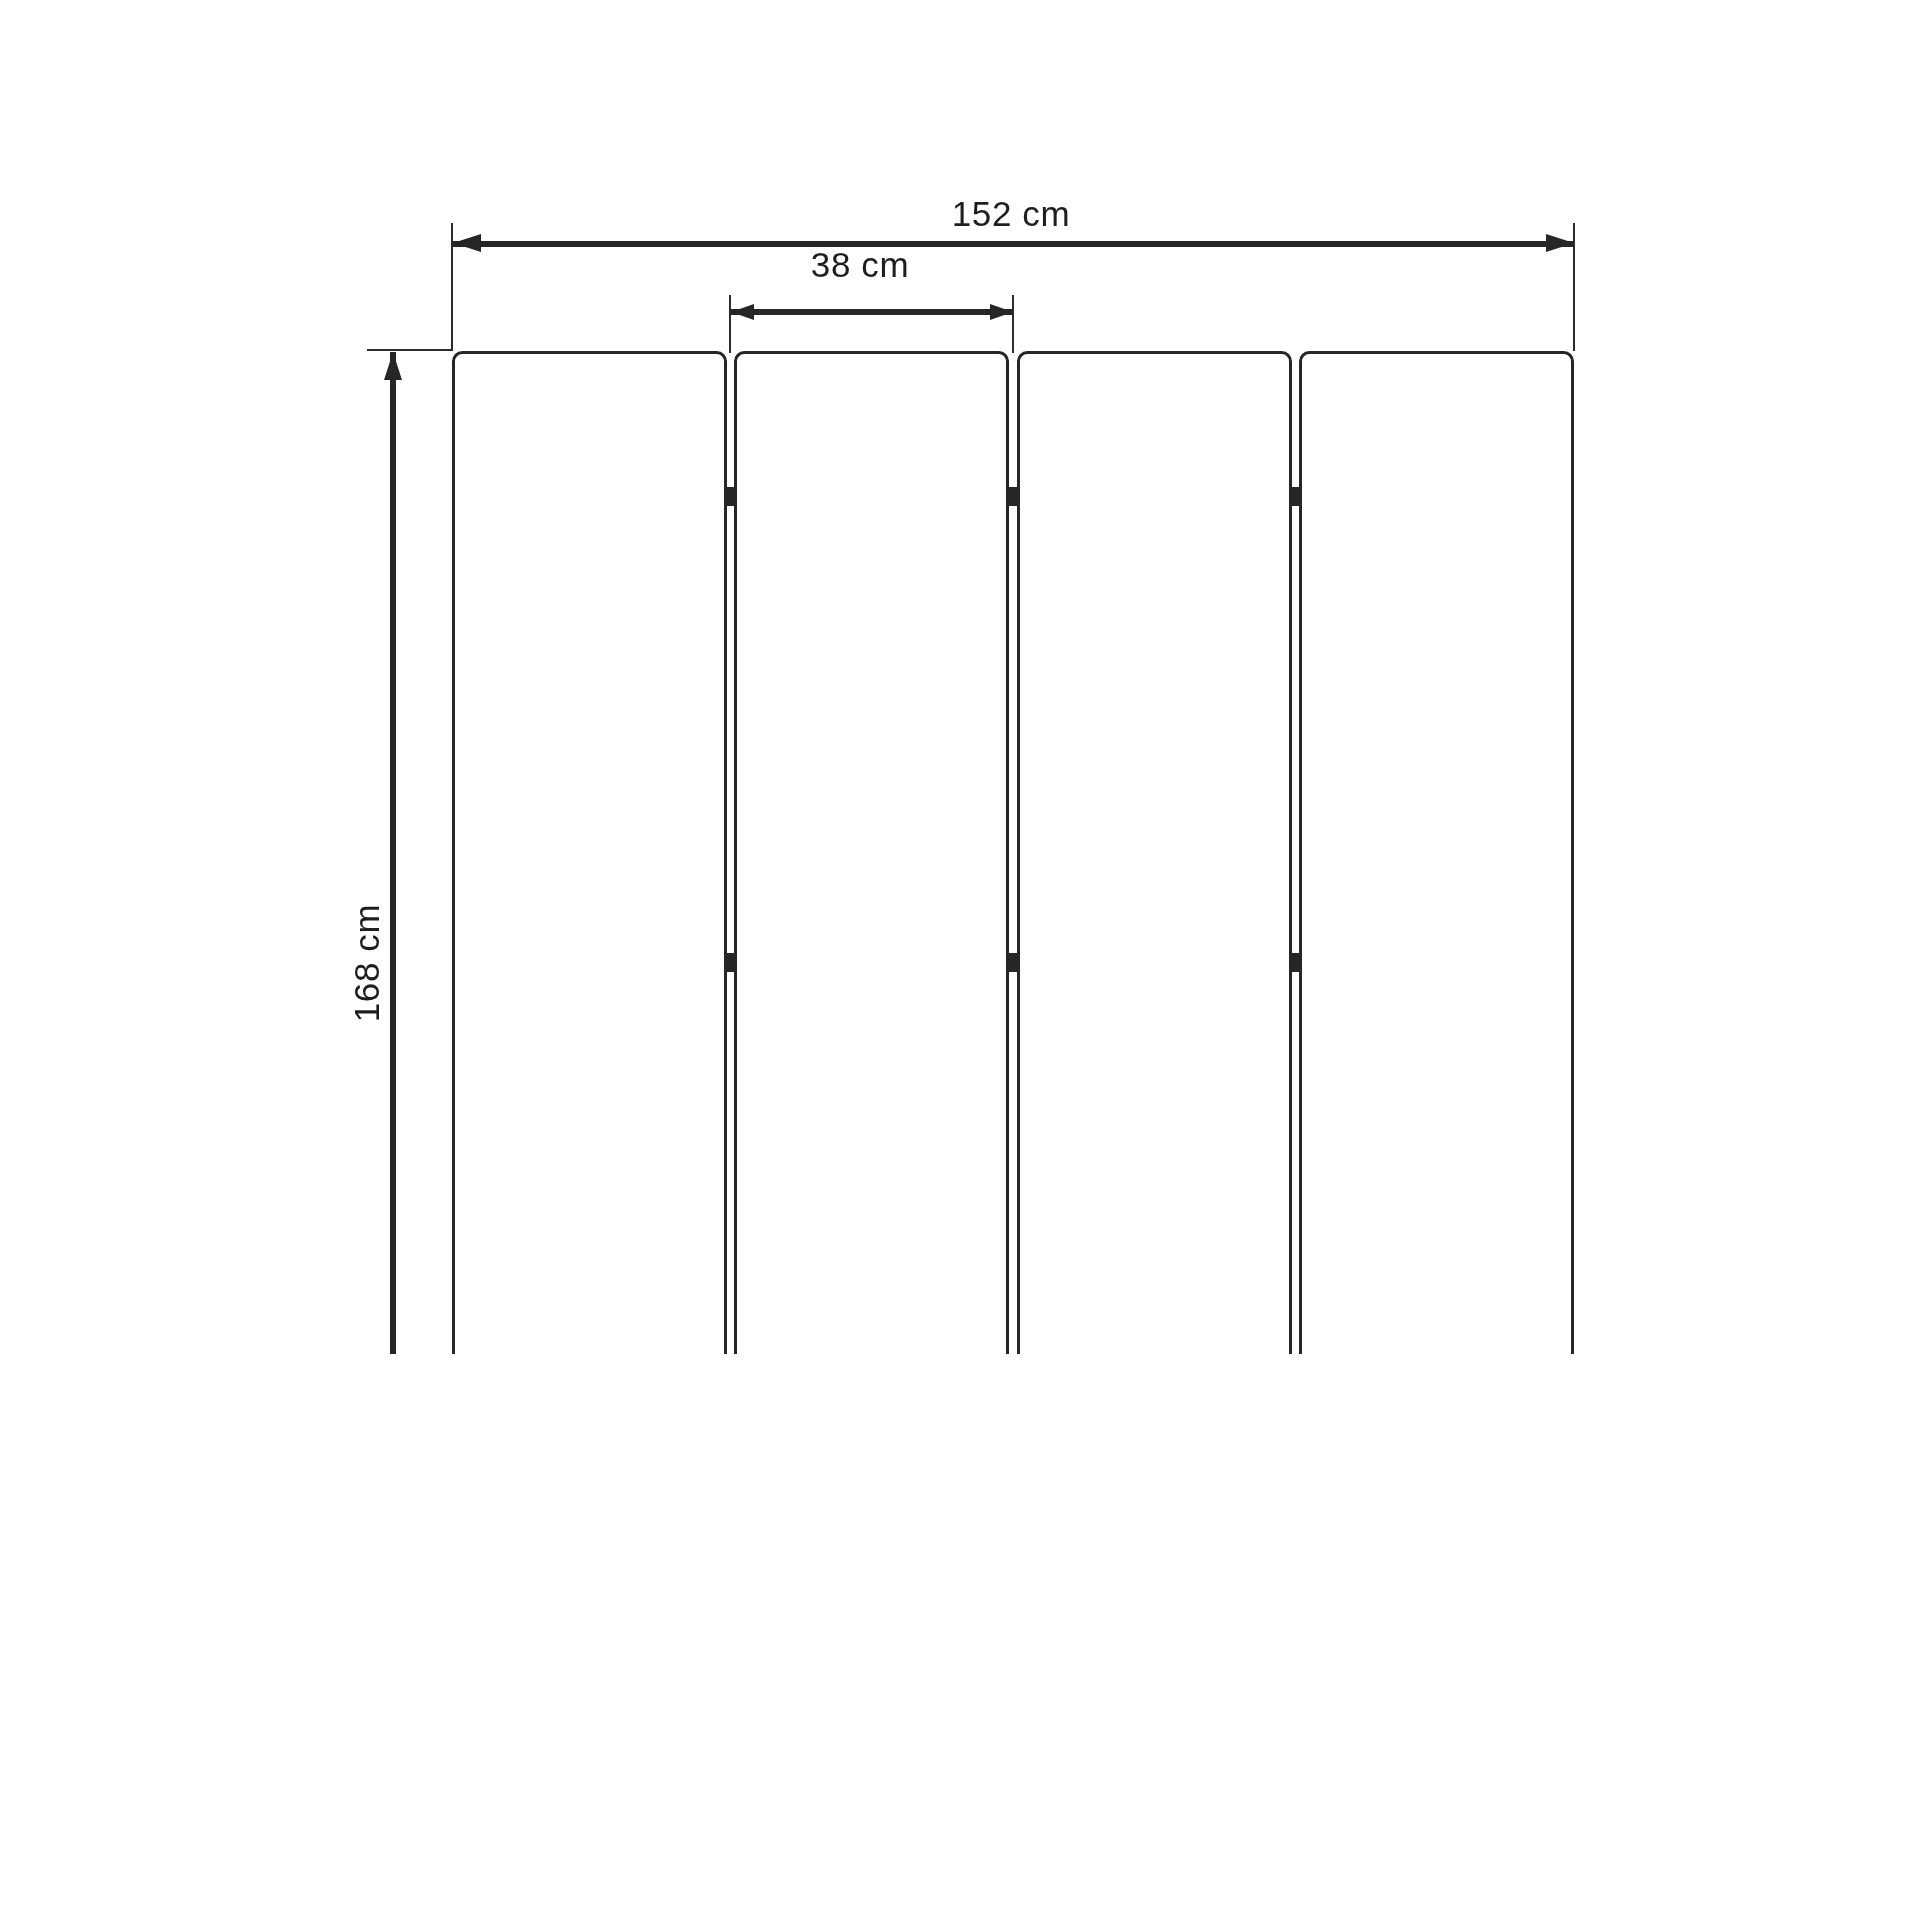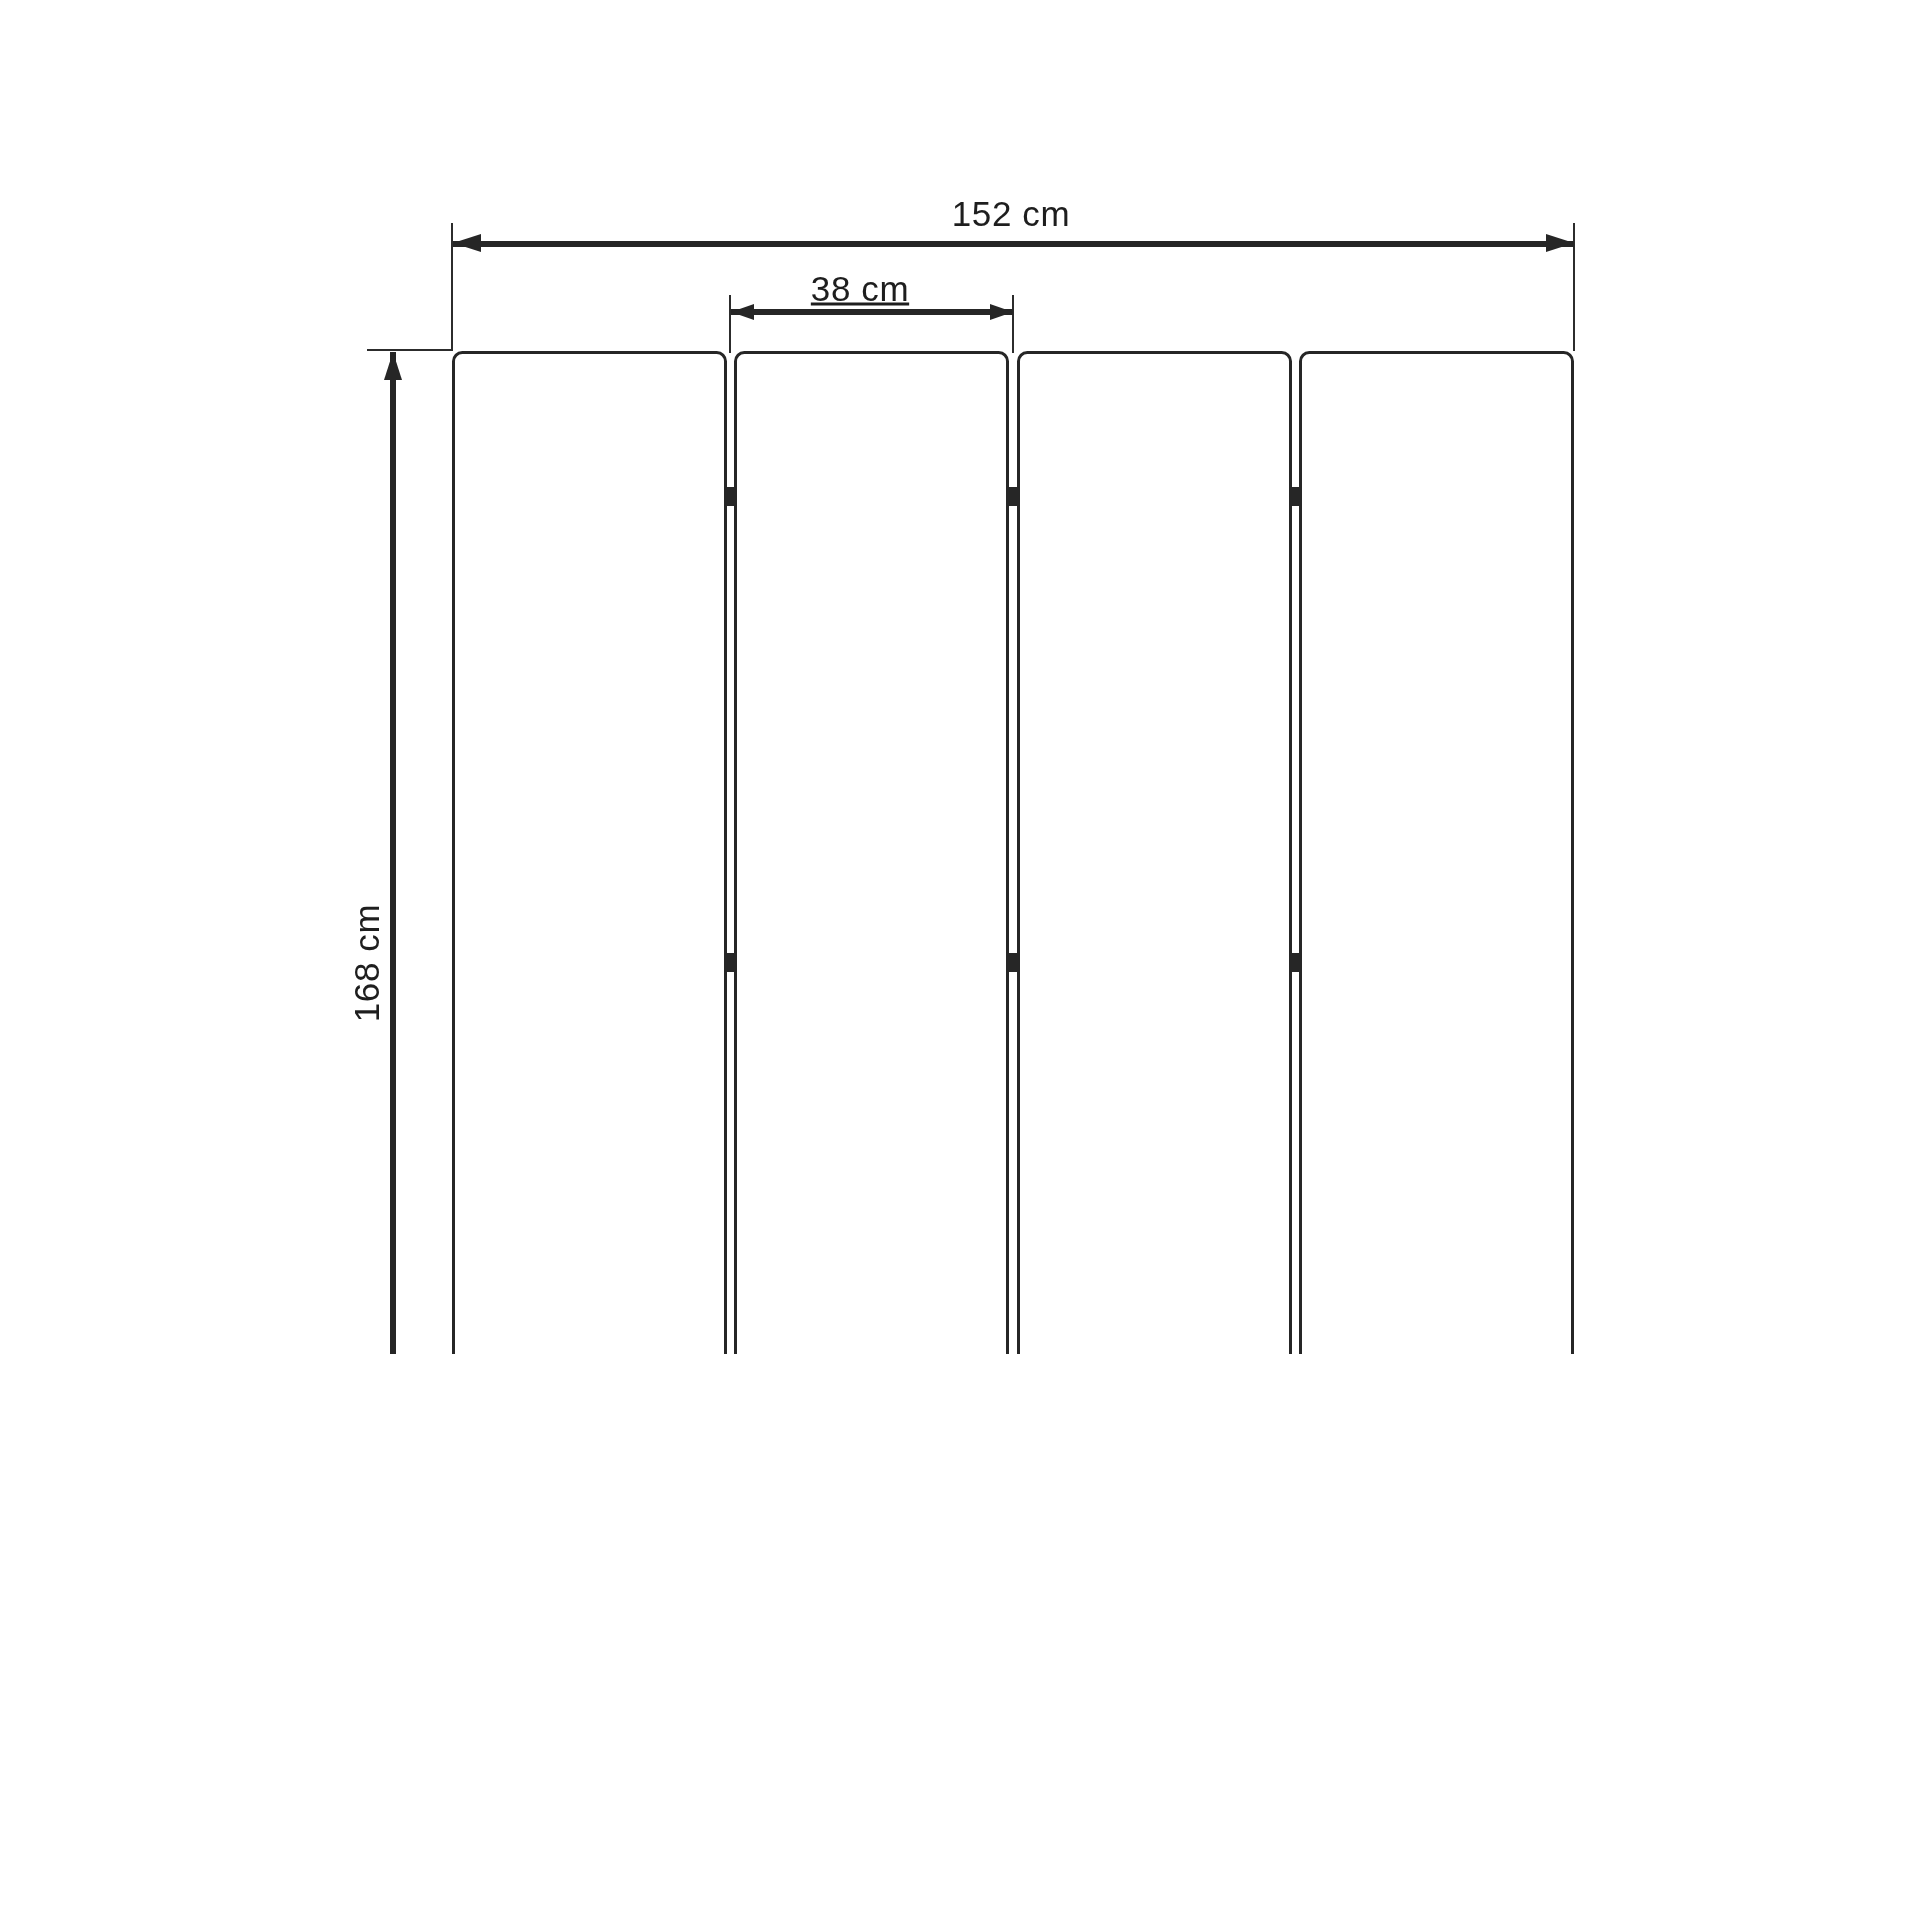--- a/index.html
+++ b/index.html
@@ -56,21 +56,21 @@
     <div class="arrow arrow-right" style="left:1546px;top:234px;"></div>
     <div class="dim-label" style="left:1011px;top:213px;">152 cm</div>
   </div>
 
   <div>
     <div class="extline" style="left:729px;top:295px;width:1.9px;height:58px;"></div>
     <div class="extline" style="left:1012px;top:295px;width:1.9px;height:58px;"></div>
     <div class="dimline" style="left:731px;top:309px;width:282px;height:6.4px;"></div>
     <div class="arrow arrow-left" style="left:731px;top:304px;border-width:8.3px 23px 8.3px 0;"></div>
     <div class="arrow arrow-right" style="left:990px;top:304px;border-width:8.3px 0 8.3px 23px;"></div>
-    <div class="dim-label" style="left:860px;top:288px;text-decoration:underline;">38 cm</div>
+    <div class="dim-label" style="left:860px;top:264px;">38 cm</div>
   </div>
 
   <div>
     <div class="extline" style="left:367px;top:349px;width:86px;height:1.9px;"></div>
     <div class="extline" style="left:367px;top:1573px;width:86px;height:1.9px;"></div>
     <div class="dimline" style="left:390px;top:352px;width:6.4px;height:1221px;"></div>
     <div class="arrow arrow-up" style="left:384px;top:352px;"></div>
     <div class="arrow arrow-down" style="left:384px;top:1545px;"></div>
     <div class="dim-label vertical" style="left:366px;top:963px;">168 cm</div>
   </div>

